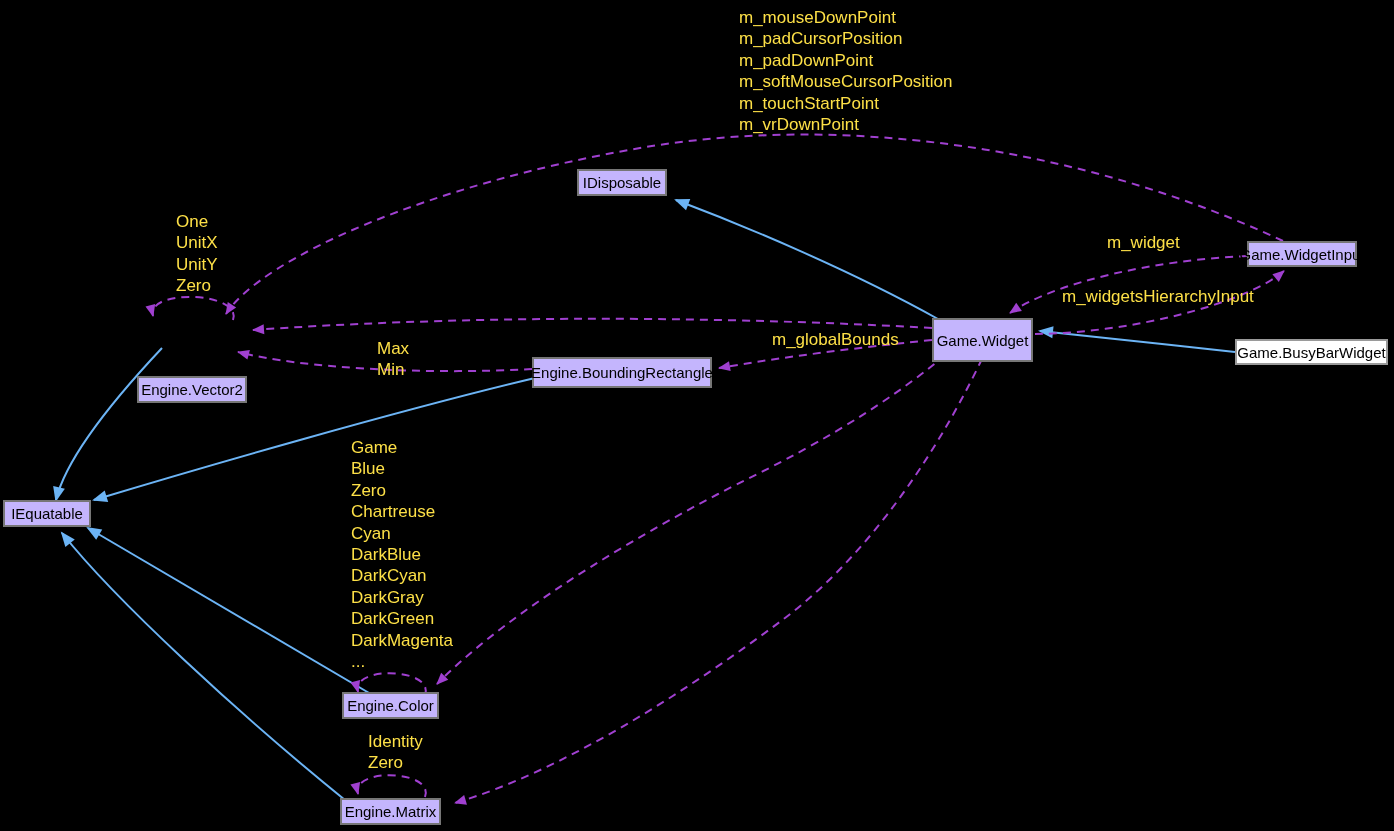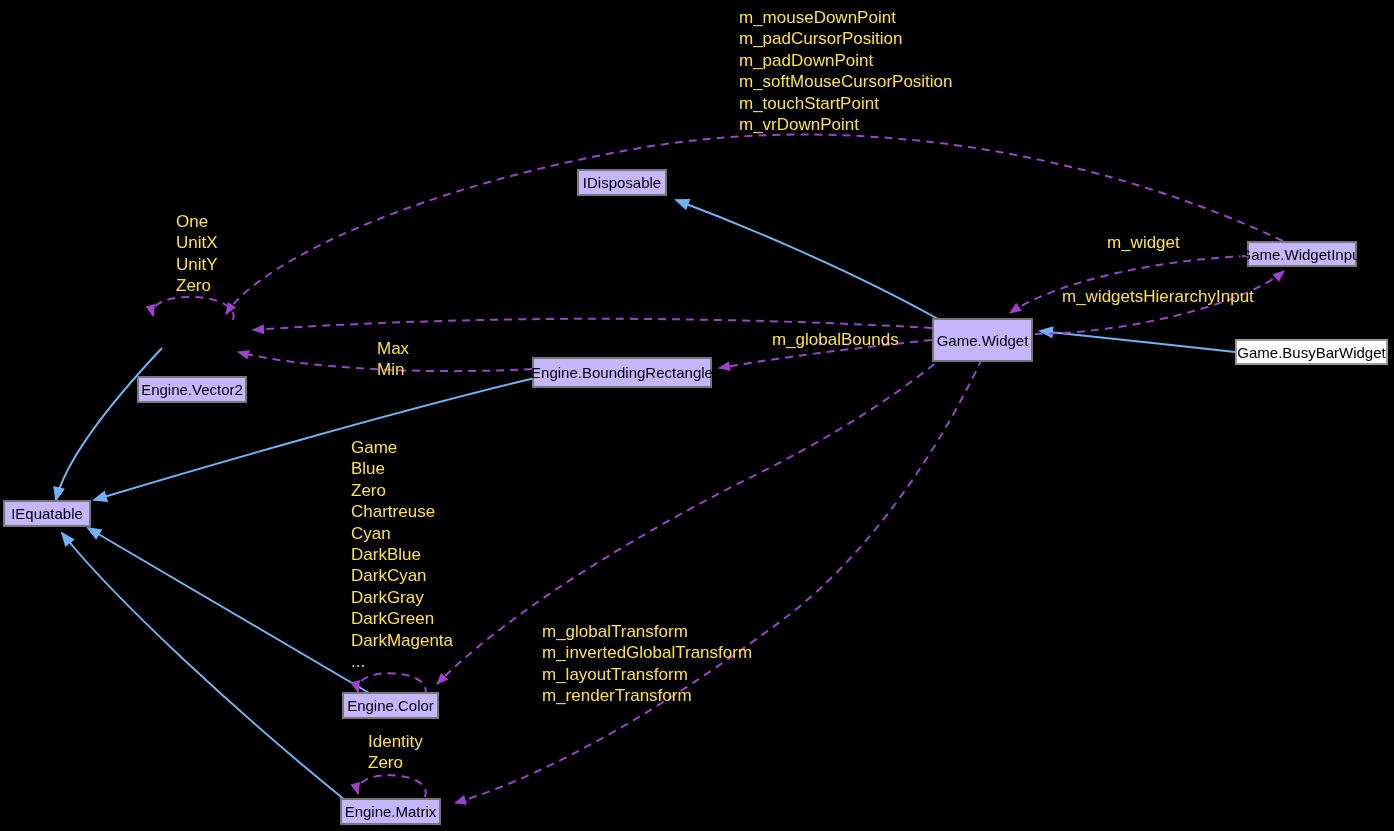--- a/index.html
+++ b/index.html
@@ -92,26 +92,20 @@
     <div>Cyan</div>
     <div>DarkBlue</div>
     <div>DarkCyan</div>
     <div>DarkGray</div>
     <div>DarkGreen</div>
     <div>DarkMagenta</div>
     <div>...</div>
   </div>
 
 
-  <div class="elabel" style="left:542px;top:621px;">
-    <div>m_globalTransform</div>
-    <div>m_invertedGlobalTransform</div>
-    <div>m_layoutTransform</div>
-    <div>m_renderTransform</div>
-  </div>
 
   <div class="elabel" style="left:368px;top:731px;">
     <div>Identity</div>
     <div>Zero</div>
   </div>
 
   <div class="node" style="left:577px;top:169px;width:90px;height:27px;">IDisposable</div>
 
   <div class="node" style="left:1247px;top:241px;width:110px;height:26px;">Game.WidgetInput</div>
 

